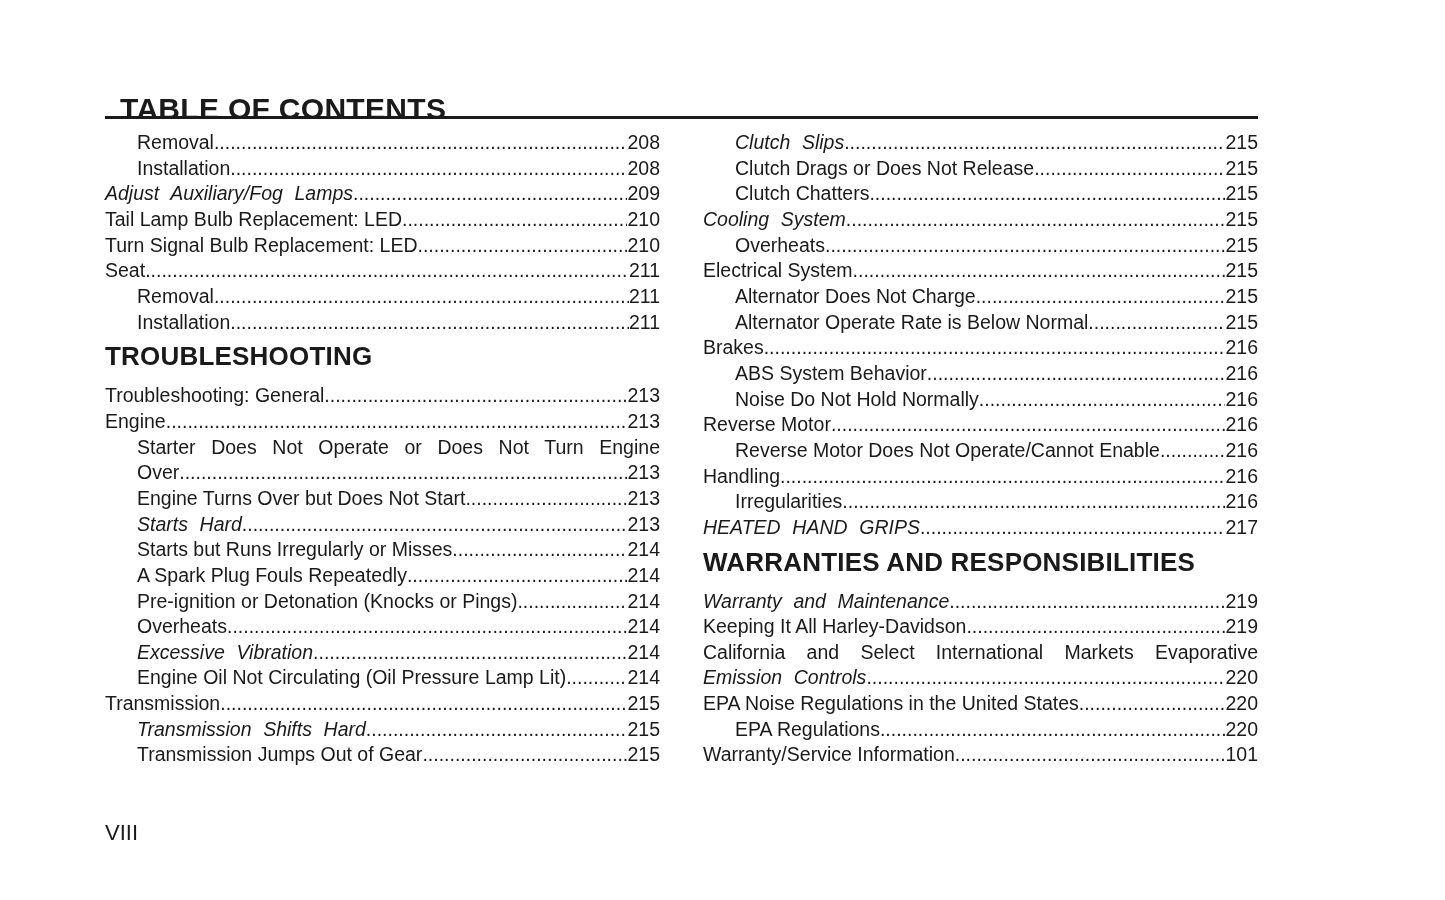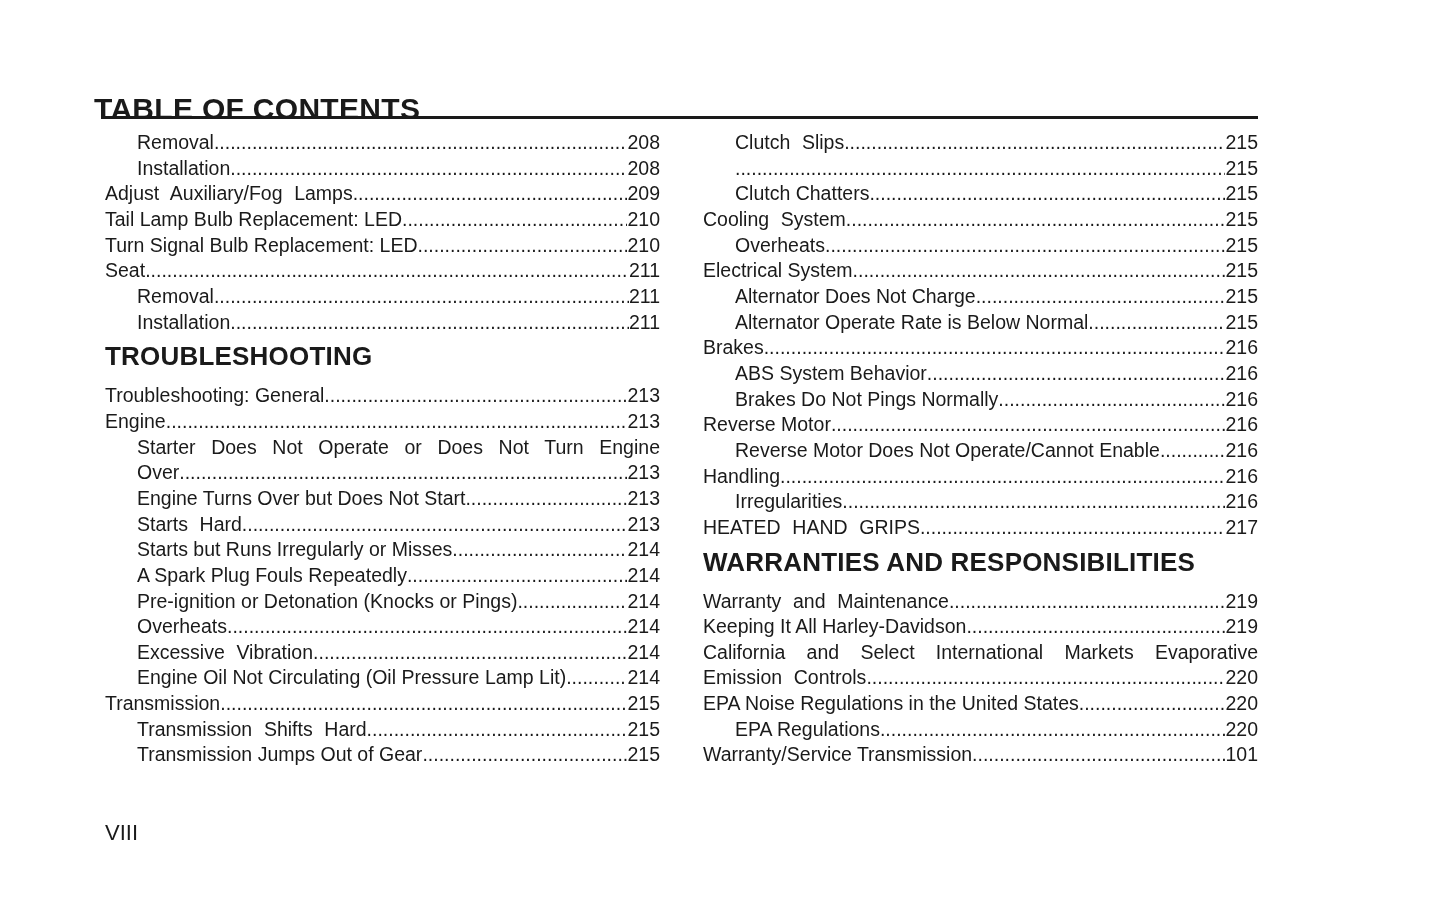--- a/index.html
+++ b/index.html
@@ -10,42 +10,42 @@
   body{
     width:1445px;height:900px;
     background:var(--paper);
     font-family:"Liberation Sans", sans-serif;
     color:var(--ink);
     overflow:hidden;
   }
   .page{position:relative;width:1445px;height:900px;background:var(--paper);}
 
   .page-title{
-    position:absolute;left:94px;top:74px;
+    position:absolute;left:120px;top:74px;
     font-size:30px;font-weight:bold;line-height:30px;
     letter-spacing:0.3px;white-space:nowrap;
   }
   .title-rule{
     position:absolute;left:105px;top:116px;
     width:1153px;height:3px;background:var(--ink);
   }
 
   .columns{
     position:absolute;left:105px;top:130px;width:1153px;
     display:flex;gap:43px;
   }
   .col{width:555px;}
 
   .toc-entry{
     display:flex;align-items:baseline;
     font-size:19.5px;line-height:25.65px;
     white-space:nowrap;
   }
   .toc-entry.indent{padding-left:32px;}
-  .toc-entry.wide .label{word-spacing:0.32em;}
+  .toc-entry.wide .label{word-spacing:0.32em;font-style:italic;}
   .toc-entry .label{flex:0 0 auto;text-align:center;}
   .toc-entry .dots{
     flex:1 1 auto;overflow:hidden;white-space:nowrap;
     min-width:0;
   }
   .toc-entry .dots::after{
     content:"..........................................................................................................................................................";
   }
   .toc-entry .pagenum{flex:0 0 auto;}
 
@@ -190,20 +190,21 @@
           <span class="pagenum">215</span>
         </div>
       </div>
     <div class="col" id="col-right">
         <div class="toc-entry indent wide">
           <span class="label">Clutch Slips</span>
           <span class="dots"></span>
           <span class="pagenum">215</span>
         </div>
         <div class="toc-entry indent">
+          <span class="label">Clutch Drags or Does Not Release</span>
           <span class="dots"></span>
           <span class="pagenum">215</span>
         </div>
         <div class="toc-entry indent">
           <span class="label">Clutch Chatters</span>
           <span class="dots"></span>
           <span class="pagenum">215</span>
         </div>
         <div class="toc-entry wide">
           <span class="label">Cooling System</span>
@@ -234,21 +235,21 @@
           <span class="label">Brakes</span>
           <span class="dots"></span>
           <span class="pagenum">216</span>
         </div>
         <div class="toc-entry indent">
           <span class="label">ABS System Behavior</span>
           <span class="dots"></span>
           <span class="pagenum">216</span>
         </div>
         <div class="toc-entry indent">
-          <span class="label">Brakes Do Not Pings Normally</span>
+          <span class="label">Noise Do Not Hold Normally</span>
           <span class="dots"></span>
           <span class="pagenum">216</span>
         </div>
         <div class="toc-entry">
           <span class="label">Reverse Motor</span>
           <span class="dots"></span>
           <span class="pagenum">216</span>
         </div>
         <div class="toc-entry indent">
           <span class="label">Reverse Motor Does Not Operate/Cannot Enable</span>
@@ -291,21 +292,21 @@
           <span class="label">EPA Noise Regulations in the United States</span>
           <span class="dots"></span>
           <span class="pagenum">220</span>
         </div>
         <div class="toc-entry indent">
           <span class="label">EPA Regulations</span>
           <span class="dots"></span>
           <span class="pagenum">220</span>
         </div>
         <div class="toc-entry">
-          <span class="label">Warranty/Service Transmission</span>
+          <span class="label">Warranty/Service Information</span>
           <span class="dots"></span>
           <span class="pagenum">101</span>
         </div>
       </div>
   </div>
 
   <div class="page-footer">VIII</div>
 
 </div>
 

